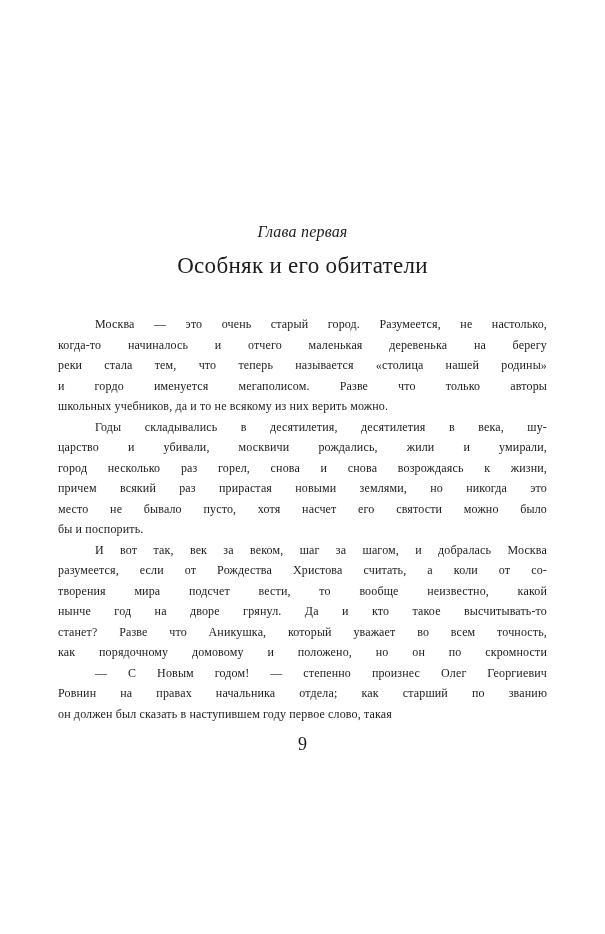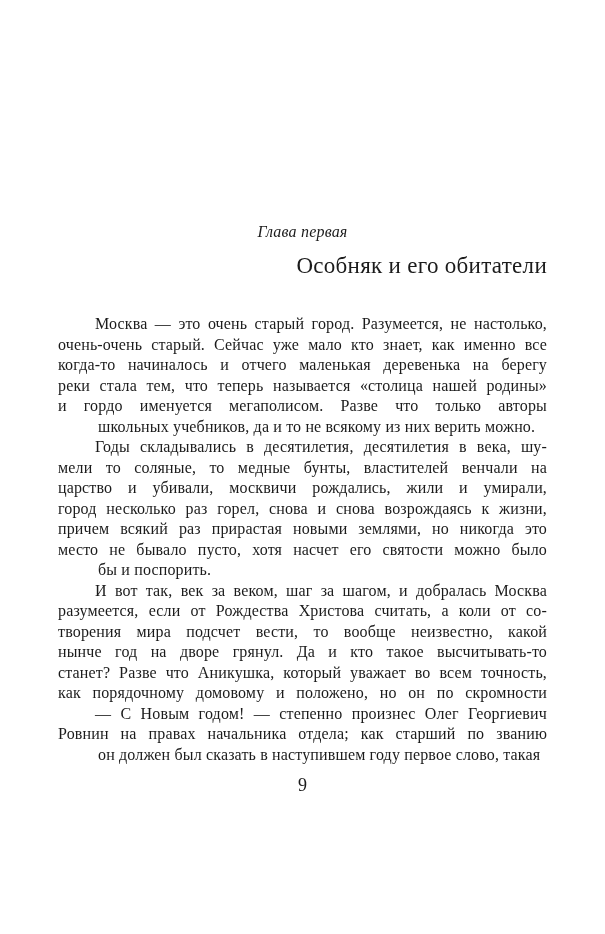--- a/index.html
+++ b/index.html
@@ -20,70 +20,67 @@
   }
   .chapter-heading {
     text-align: center;
     font-style: italic;
     font-size: 16px;
     line-height: 20px;
     letter-spacing: 0.2px;
   }
   .page-title {
     margin: 10px 0 0 0;
-    text-align: right;
+    text-align: center;
     font-size: 23px;
     line-height: 28px;
     font-weight: normal;
     letter-spacing: 0.3px;
   }
   .body-text {
     margin-top: 34px;
-    font-size: 16px;
+    font-size: 12px;
     line-height: 20.5px;
     letter-spacing: 0.15px;
   }
   .para { margin: 0; }
   .line {
     text-align: justify;
     text-align-last: justify;
     white-space: normal;
   }
   .line.para-first {
     text-indent: 37px;
   }
   .line.para-last {
     text-align-last: left;
-    margin-left: 40px;
   }
   .page-number {
     margin-top: 9px;
     text-align: center;
     font-size: 18px;
     line-height: 22px;
   }
 </style>
 </head>
 <body>
 
 <div class="book-page">
   <div class="chapter-heading">Глава первая</div>
   <h1 class="page-title">Особняк и его обитатели</h1>
   <div class="body-text">
       <div class="para">
         <div class="line para-first">Москва — это очень старый город. Разумеется, не настолько,</div>
-        <div class="line">очень-очень старый. Сейчас уже мало кто знает, как именно все</div>
         <div class="line">когда-то начиналось и отчего маленькая деревенька на берегу</div>
         <div class="line">реки стала тем, что теперь называется «столица нашей родины»</div>
         <div class="line">и гордо именуется мегаполисом. Разве что только авторы</div>
         <div class="line para-last">школьных учебников, да и то не всякому из них верить можно.</div>
       </div>
       <div class="para">
         <div class="line para-first">Годы складывались в десятилетия, десятилетия в века, шу-</div>
-        <div class="line">мели то соляные, то медные бунты, властителей венчали на</div>
         <div class="line">царство и убивали, москвичи рождались, жили и умирали,</div>
         <div class="line">город несколько раз горел, снова и снова возрождаясь к жизни,</div>
         <div class="line">причем всякий раз прирастая новыми землями, но никогда это</div>
         <div class="line">место не бывало пусто, хотя насчет его святости можно было</div>
         <div class="line para-last">бы и поспорить.</div>
       </div>
       <div class="para">
         <div class="line para-first">И вот так, век за веком, шаг за шагом, и добралась Москва</div>
         <div class="line">разумеется, если от Рождества Христова считать, а коли от со-</div>
         <div class="line">творения мира подсчет вести, то вообще неизвестно, какой</div>

